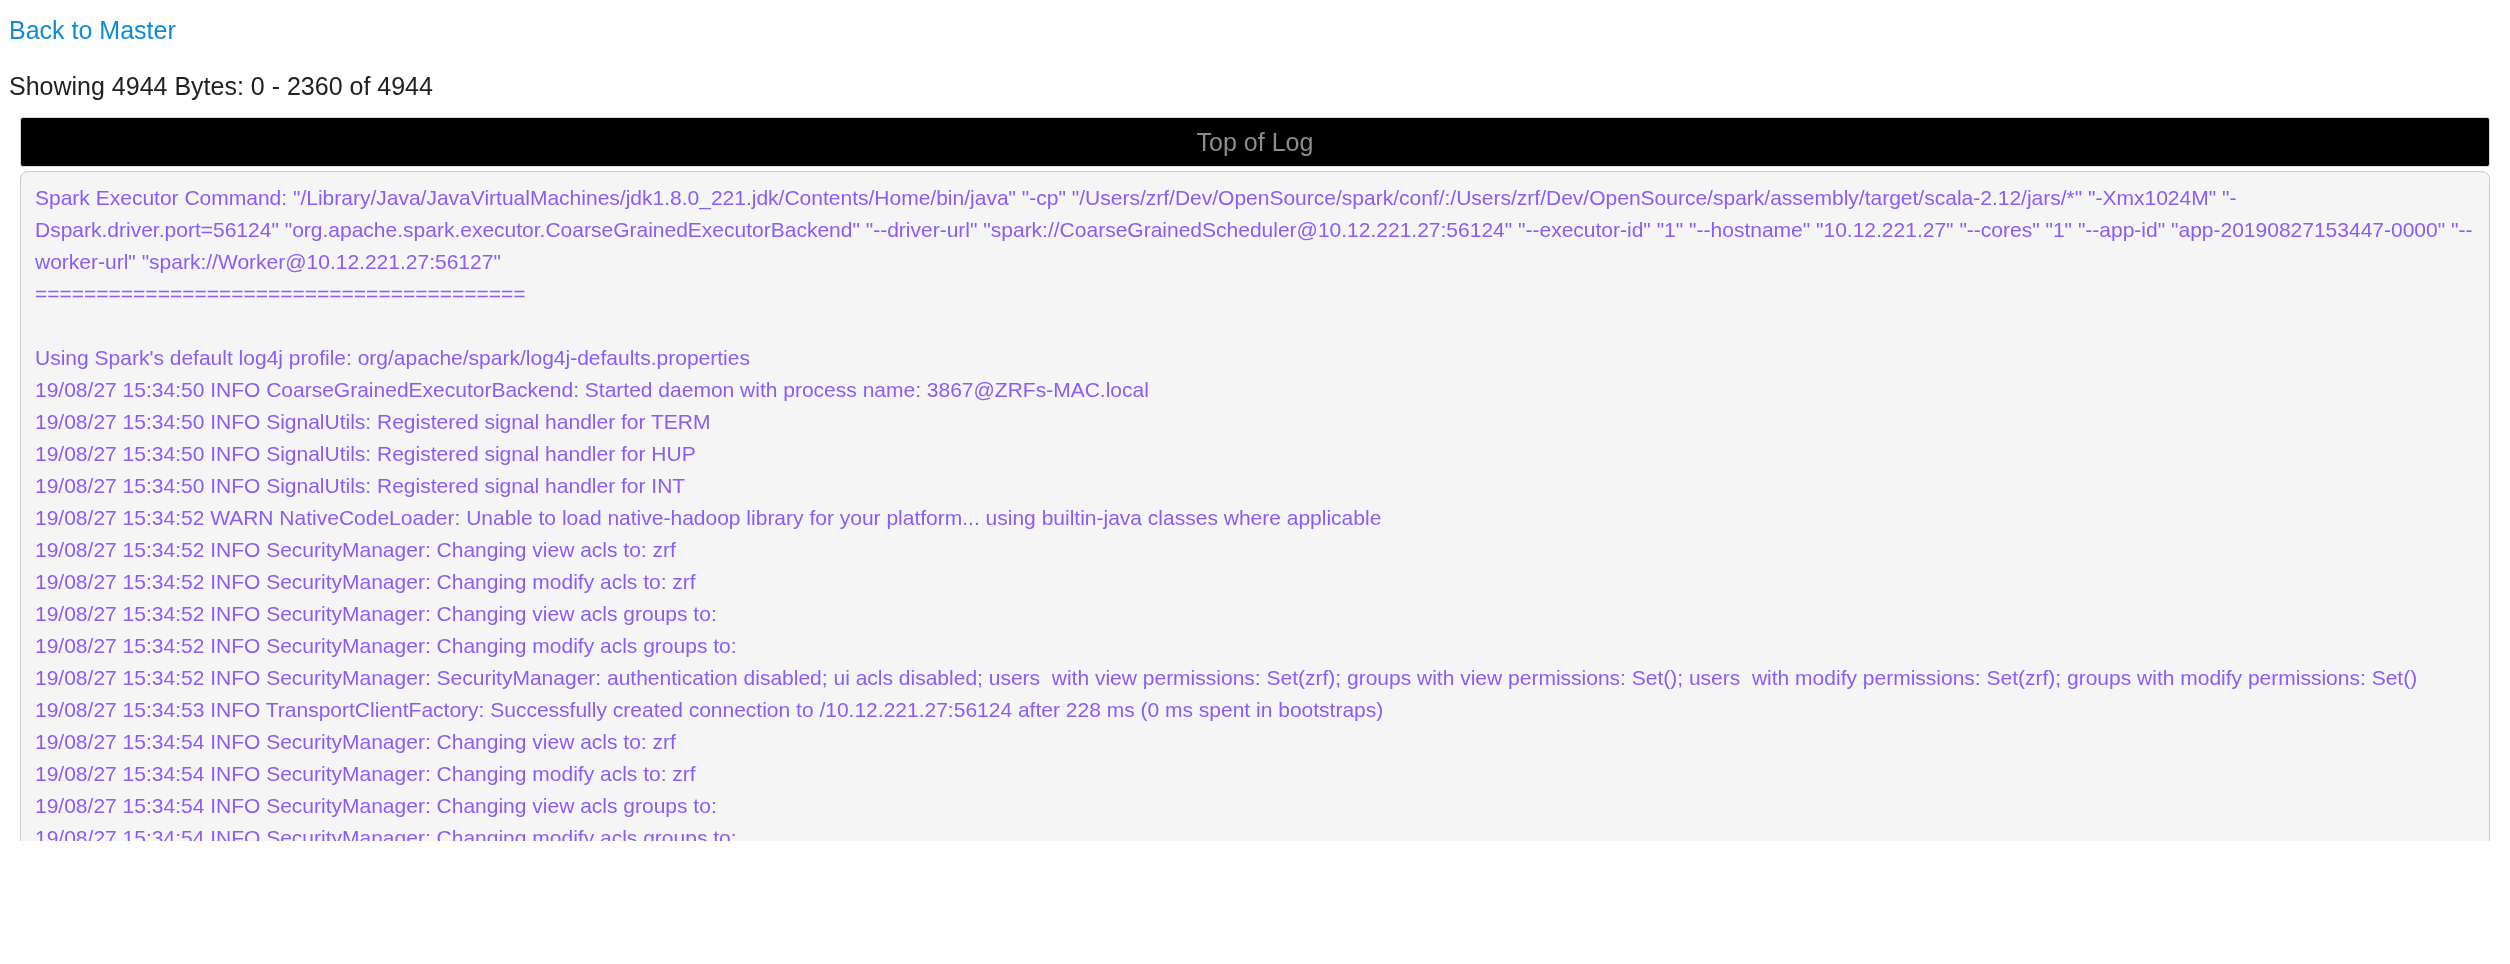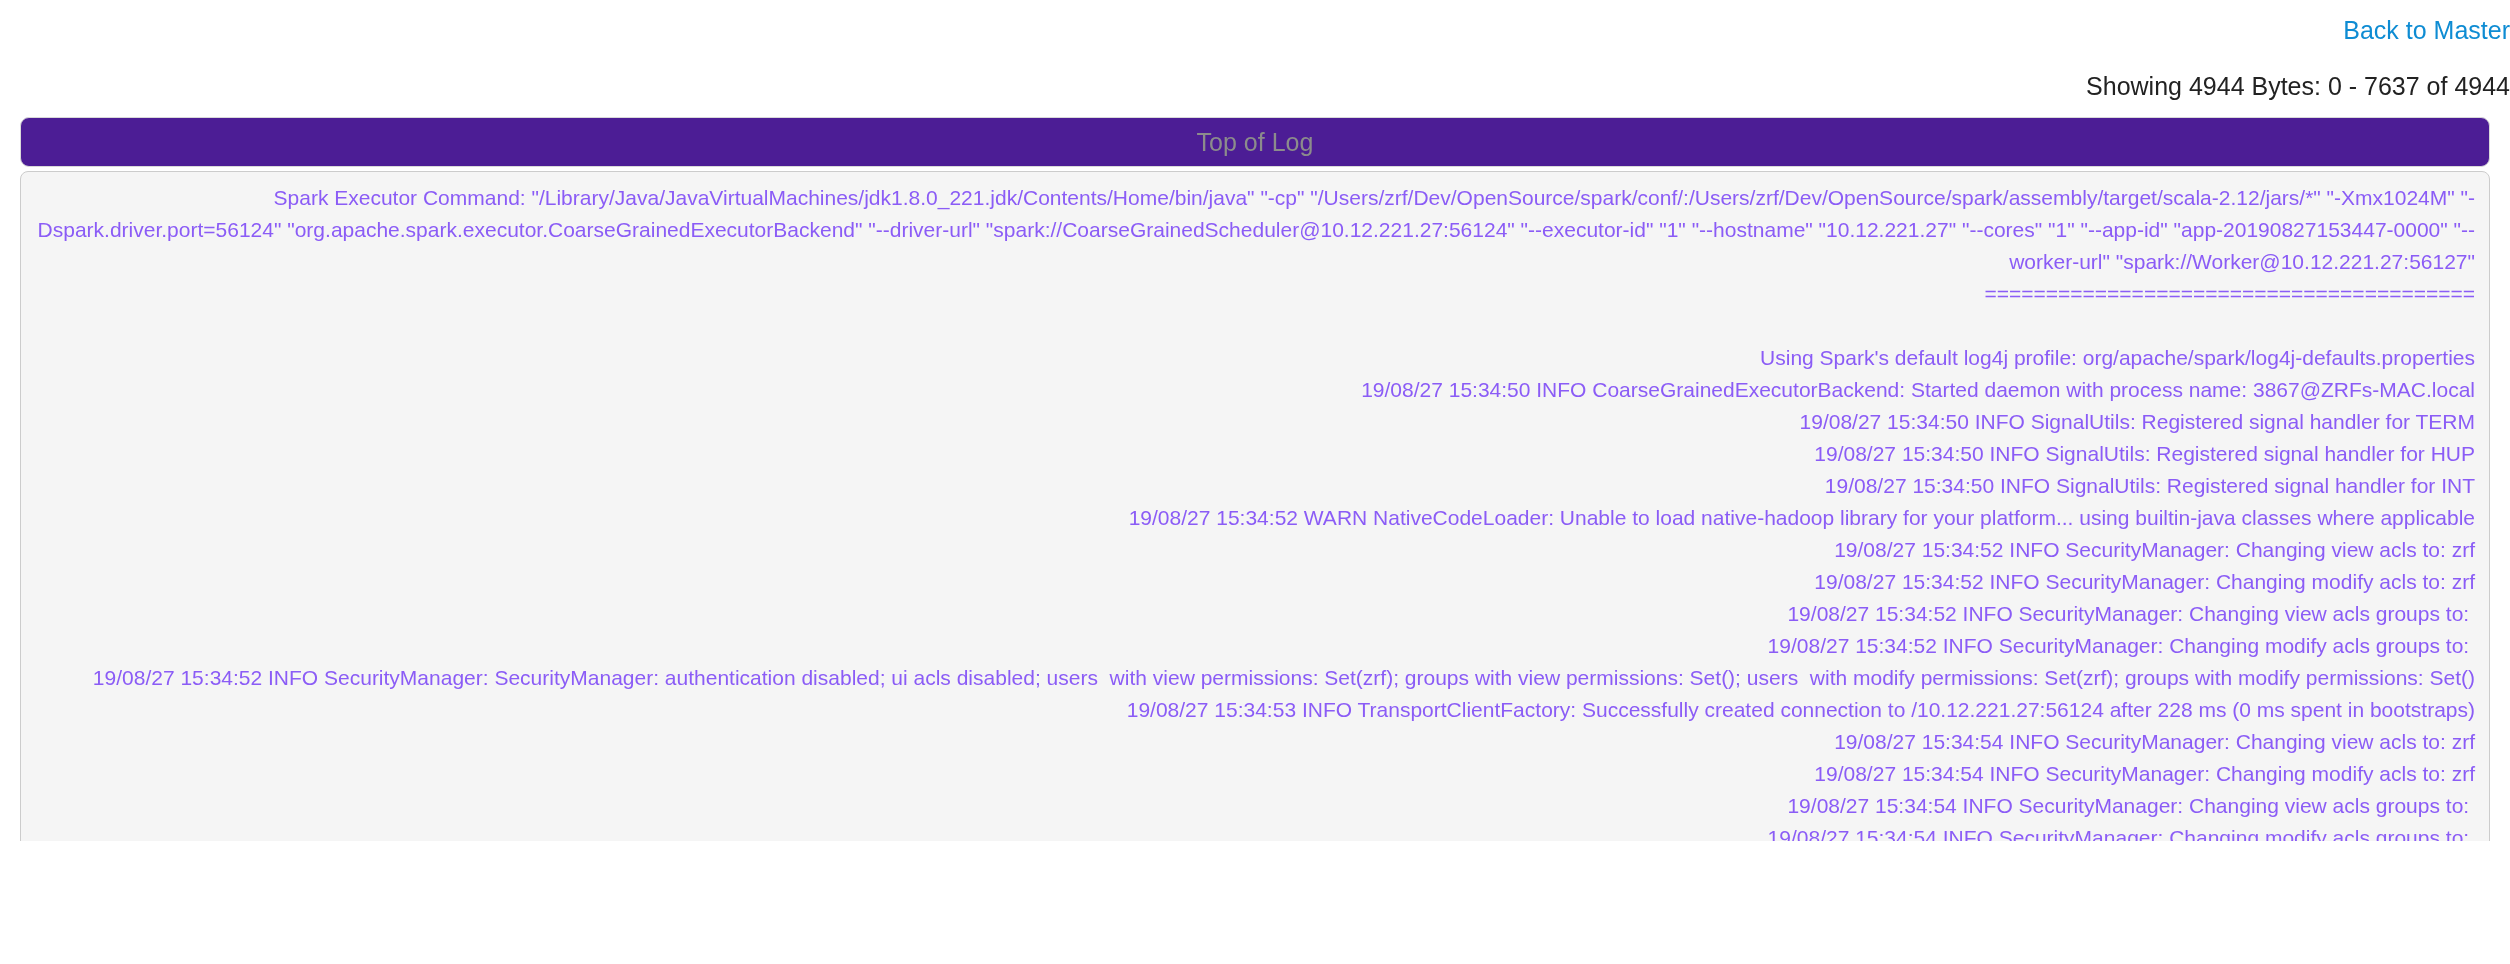--- a/index.html
+++ b/index.html
@@ -6,21 +6,21 @@
   html, body {
     margin: 0;
     padding: 0;
     width: 2510px;
     height: 964px;
     overflow: hidden;
     background: #ffffff;
     font-family: "Liberation Sans", "DejaVu Sans", sans-serif;
     color: #333333;
   }
-  .page { width: 2510px; height: 841px; overflow: hidden; text-align: right; }
+  .page { width: 2510px; height: 841px; overflow: hidden; }
 
   .back-row {
     padding: 16px 0 0 9px;
   }
   .back-link {
     color: #0e8cd3;
     font-size: 25px;
     font-weight: 500;
     text-decoration: none;
     cursor: pointer;
@@ -29,23 +29,23 @@
   .byte-range {
     margin-top: 27px;
     padding-left: 9px;
     font-size: 25px;
     color: #222222;
   }
 
   .top-bar {
     margin: 16px 20px 4px 20px;
     height: 50px;
-    background: #4c1d95;
+    background: #000000;
     border: 1px solid #d9d9d9;
-    border-radius: 9px;
+    border-radius: 3px;
     display: flex;
     align-items: center;
     justify-content: center;
   }
   .top-bar span {
     color: #8c8c8c;
     font-size: 25px;
   }
 
   .log-box {
@@ -68,21 +68,21 @@
 </style>
 </head>
 <body>
 
 <div class="page">
 
   <div class="back-row">
     <a href="#" class="back-link">Back to Master</a>
   </div>
 
-  <div class="byte-range">Showing 4944 Bytes: 0 - 7637 of 4944</div>
+  <div class="byte-range">Showing 4944 Bytes: 0 - 2360 of 4944</div>
 
   <div class="top-bar">
     <span>Top of Log</span>
   </div>
 
   <div class="log-box">
     <pre class="log-text">Spark Executor Command: "/Library/Java/JavaVirtualMachines/jdk1.8.0_221.jdk/Contents/Home/bin/java" "-cp" "/Users/zrf/Dev/OpenSource/spark/conf/:/Users/zrf/Dev/OpenSource/spark/assembly/target/scala-2.12/jars/*" "-Xmx1024M" "-Dspark.driver.port=56124" "org.apache.spark.executor.CoarseGrainedExecutorBackend" "--driver-url" "spark://CoarseGrainedScheduler@10.12.221.27:56124" "--executor-id" "1" "--hostname" "10.12.221.27" "--cores" "1" "--app-id" "app-20190827153447-0000" "--worker-url" "spark://Worker@10.12.221.27:56127"
 ========================================
 
 Using Spark's default log4j profile: org/apache/spark/log4j-defaults.properties

